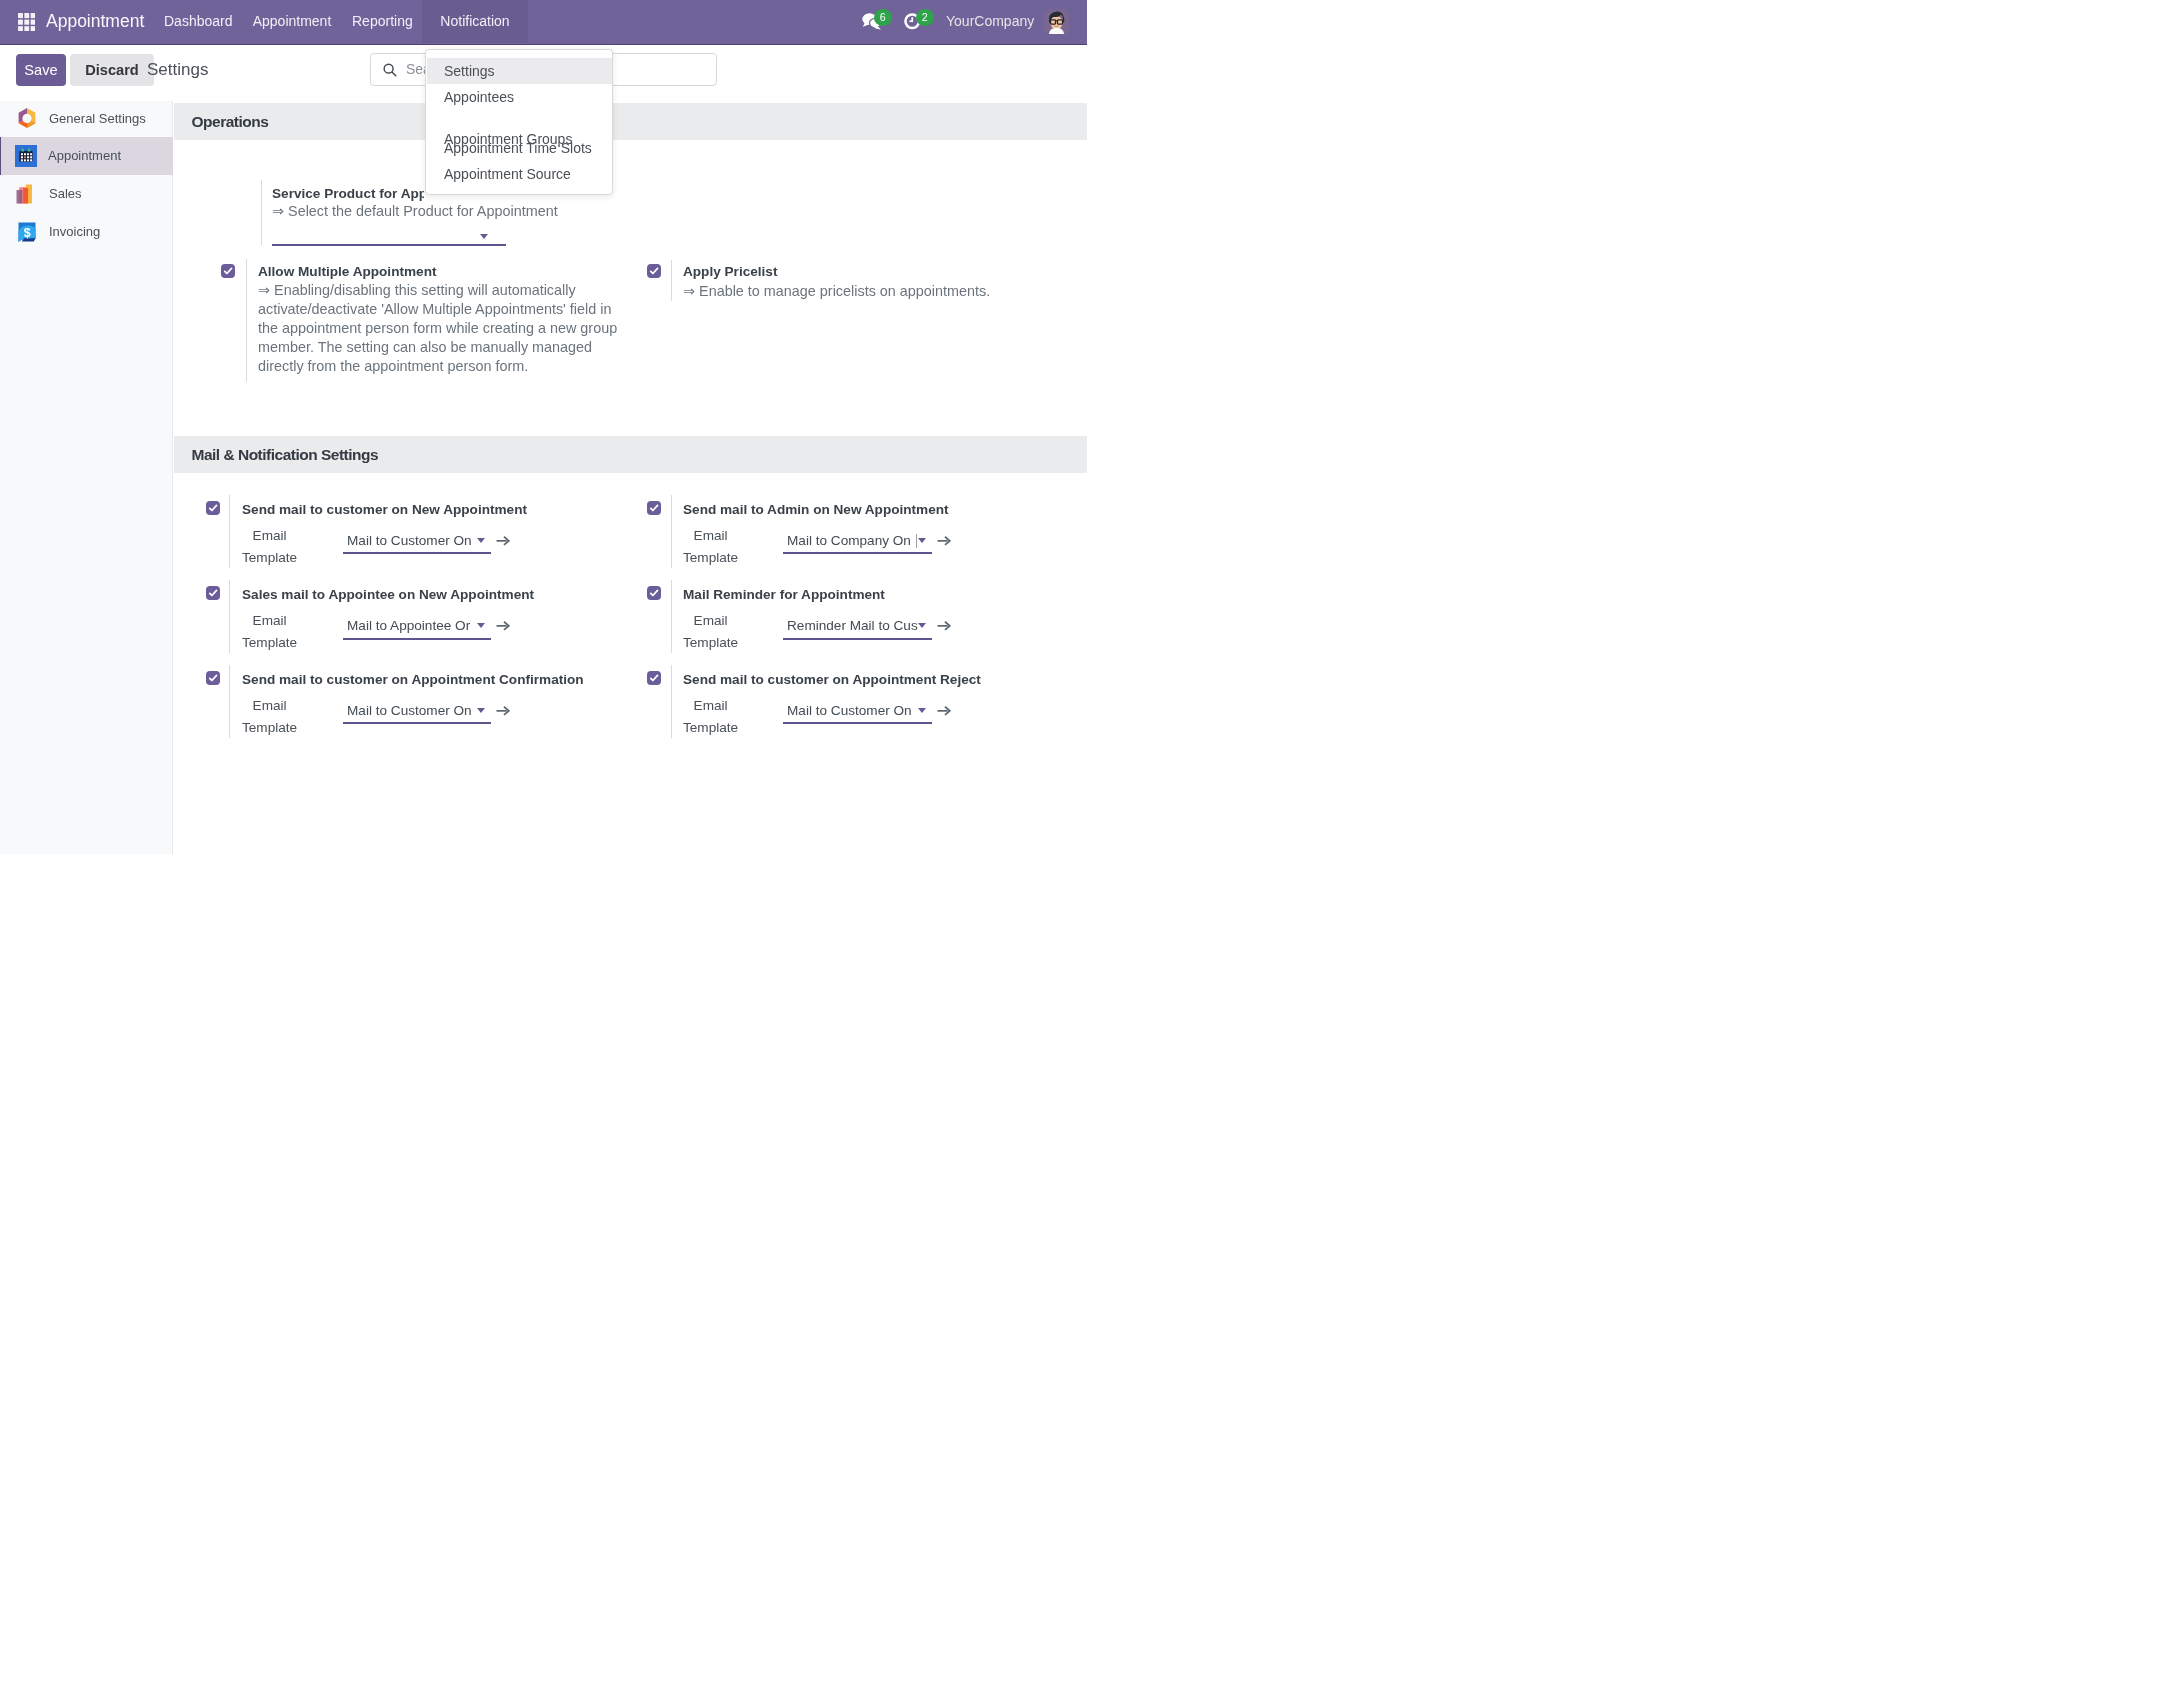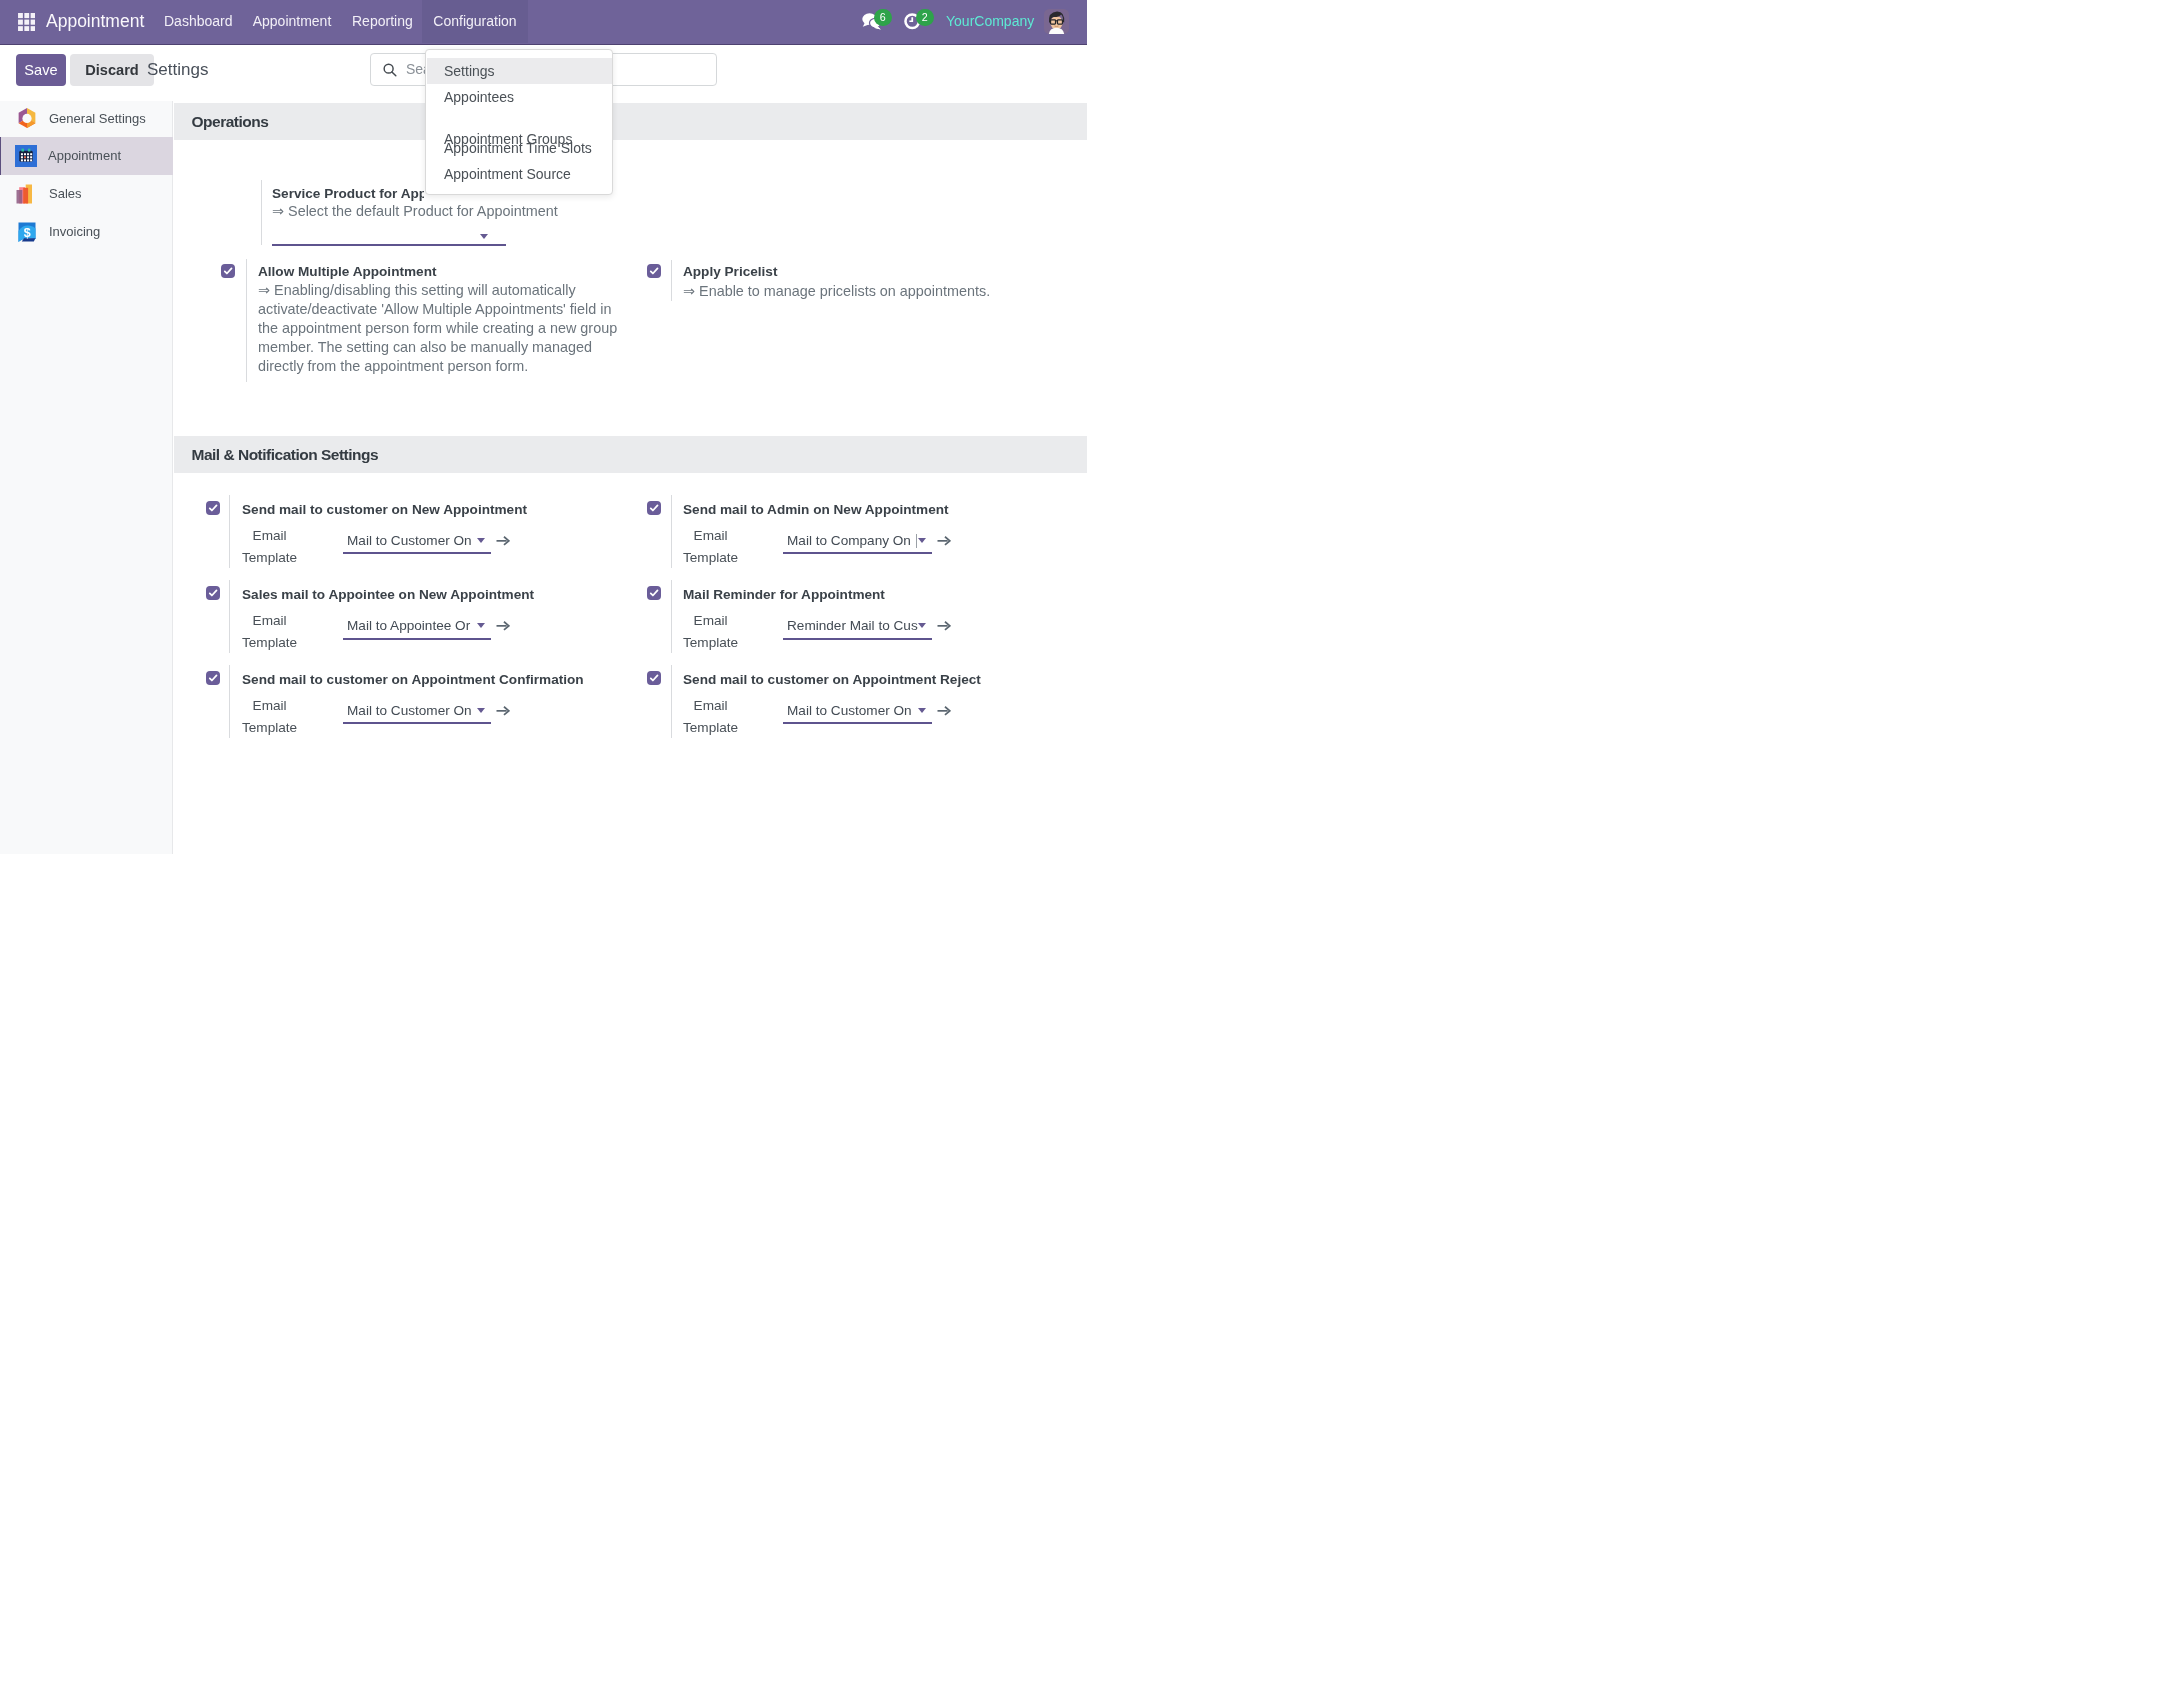--- a/index.html
+++ b/index.html
@@ -83,39 +83,39 @@
       <rect x="0" y="13.6" width="5" height="5.3"></rect>
         <rect x="6.5" y="13.6" width="5" height="5.3"></rect>
         <rect x="13" y="13.6" width="5" height="5.3"></rect>
     </g>
   </svg>
   <div id="brand">Appointment</div>
   <div id="cfg-bg"></div>
   <div class="nav-item" style="left:164px; width:68px;">Dashboard</div>
   <div class="nav-item" style="left:251px; width:82px;">Appointment</div>
   <div class="nav-item" style="left:352px; width:60px;">Reporting</div>
-  <div class="nav-item" style="left:433px; width:84px;">Configuration</div>
+  <div class="nav-item" style="left:433px; width:84px;">Notification</div>
 
   <svg class="abs" style="left:862px; top:13px;" width="19.4" height="16.5" viewBox="0 0 20 17">
     <ellipse cx="7.8" cy="6.2" rx="7.5" ry="6" fill="#fff"></ellipse>
     <path d="M3.2 9.5 L0.8 14.2 L7.8 11.6 Z" fill="#fff"></path>
     <g stroke="#6f6399" stroke-width="1.3">
       <ellipse cx="13.6" cy="10.4" rx="5.9" ry="4.9" fill="#fff"></ellipse>
       <path d="M16.2 13.8 L19.4 16.9 L12.3 15.3 Z" fill="#fff" stroke="none"></path>
     </g>
     <path d="M16.2 13.8 L19.4 16.9 L12.3 15.3" fill="#fff" stroke="none"></path>
   </svg>
   <div class="abs" style="left:874px; top:8.7px; width:17.5px; height:17.5px; border-radius:50%; background:#2ea34a; color:#fff; font-size:10.7px; text-align:center; line-height:17.5px; z-index:2;">6</div>
 
   <svg class="abs" style="left:904px; top:13px;" width="16.5" height="16.5" viewBox="0 0 17 17">
     <circle cx="8.5" cy="8.5" r="7" fill="none" stroke="#fff" stroke-width="2.6"></circle>
     <path d="M8.5 4.5 L8.5 8.5 L5.5 8.5" fill="none" stroke="#fff" stroke-width="1.8"></path>
   </svg>
   <div class="abs" style="left:916px; top:8.7px; width:17.5px; height:17.5px; border-radius:50%; background:#2ea34a; color:#fff; font-size:10.7px; text-align:center; line-height:17.5px; z-index:2;">2</div>
-  <div class="abs" style="left:946px; top:0; height:54px; line-height:43px; color:#5eead4; font-size:14px;">YourCompany</div>
+  <div class="abs" style="left:946px; top:0; height:54px; line-height:43px; color:#e5e5e5; font-size:14px;">YourCompany</div>
 
   <svg class="abs" style="left:1044px; top:9.2px;" width="25" height="25" viewBox="0 0 26 26">
     <rect width="26" height="26" rx="5.5" fill="#7a6791"></rect>
     <ellipse cx="13" cy="14.2" rx="6.4" ry="7" fill="#f0c49e"></ellipse>
     <path d="M5.2 14 Q4.2 3.2 13.5 2.6 Q21.8 2.4 21 14 L19.6 13.6 Q20.4 7.8 17.8 5.6 Q16.4 8.2 10.2 8.4 Q6.8 8.6 6.6 14 Z" fill="#2a2a2e"></path>
     <path d="M5 26 Q6.2 19.6 13 19.6 Q19.8 19.6 21 26 Z" fill="#fbfbfb"></path>
     <rect x="6.8" y="11.4" width="5.2" height="4.2" rx="0.8" fill="none" stroke="#26262a" stroke-width="1.3"></rect>
     <rect x="14" y="11.4" width="5.2" height="4.2" rx="0.8" fill="none" stroke="#26262a" stroke-width="1.3"></rect>
     <path d="M12 12.3 L14 12.3" stroke="#26262a" stroke-width="1.2"></path>
     <path d="M10.8 17.6 Q13 19 15.2 17.6" stroke="#c08a5a" stroke-width="0.9" fill="none"></path>

